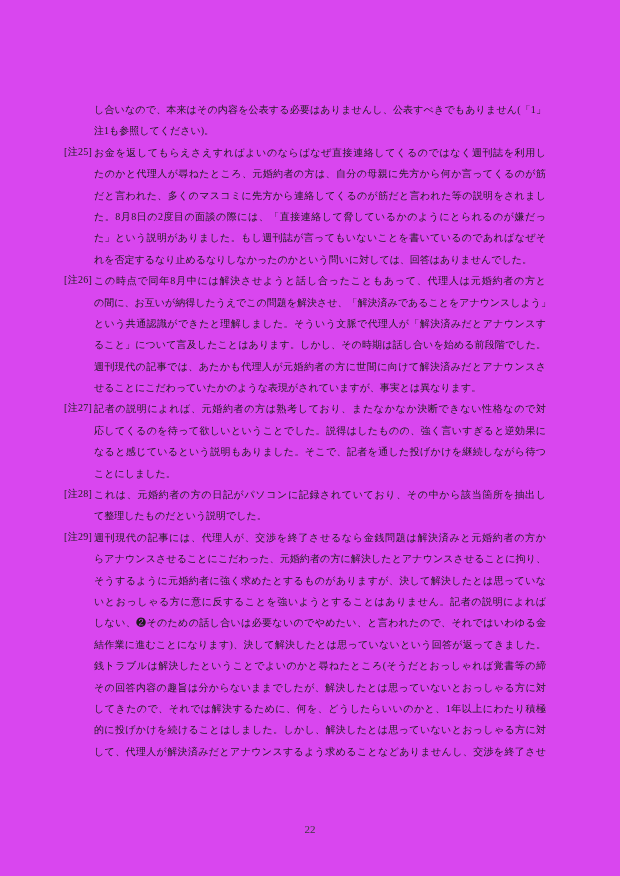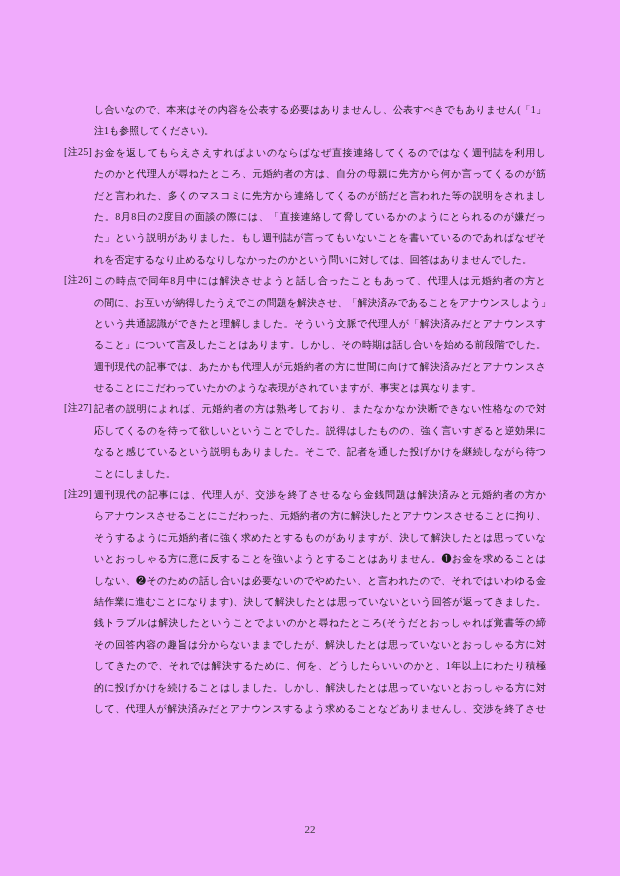--- a/index.html
+++ b/index.html
@@ -5,21 +5,21 @@
   html, body {
     margin: 0;
     padding: 0;
     background: #e8e8e8;
   }
   .page {
     position: relative;
     width: 620px;
     height: 876px;
     margin: 0 auto;
-    background: #f0abfc;
+    background: #d946ef;
     font-family: "Liberation Serif", "DejaVu Serif", serif;
     color: #1d1d1d;
     overflow: hidden;
   }
   .content {
     position: absolute;
     left: 64px;
     top: 99px;
     width: 482px;
   }
@@ -88,25 +88,30 @@
         <div class="line short">せることにこだわっていたかのような表現がされていますが、事実とは異なります。</div>
       </div>
       <div class="para">
         <span class="marker">[注27]</span>
         <div class="line">記者の説明によれば、元婚約者の方は熟考しており、またなかなか決断できない性格なので対</div>
         <div class="line">応してくるのを待って欲しいということでした。説得はしたものの、強く言いすぎると逆効果に</div>
         <div class="line">なると感じているという説明もありました。そこで、記者を通した投げかけを継続しながら待つ</div>
         <div class="line short">ことにしました。</div>
       </div>
       <div class="para">
+        <span class="marker">[注28]</span>
+        <div class="line">これは、元婚約者の方の日記がパソコンに記録されていており、その中から該当箇所を抽出し</div>
+        <div class="line short">て整理したものだという説明でした。</div>
+      </div>
+      <div class="para">
         <span class="marker">[注29]</span>
         <div class="line">週刊現代の記事には、代理人が、交渉を終了させるなら金銭問題は解決済みと元婚約者の方か</div>
         <div class="line">らアナウンスさせることにこだわった、元婚約者の方に解決したとアナウンスさせることに拘り、</div>
         <div class="line">そうするように元婚約者に強く求めたとするものがありますが、決して解決したとは思っていな</div>
-        <div class="line">いとおっしゃる方に意に反することを強いようとすることはありません。❶お金を求めることは</div>
+        <div class="line">いとおっしゃる方に意に反することを強いようとすることはありません。記者の説明によれば</div>
         <div class="line">しない、❷そのための話し合いは必要ないのでやめたい、と言われたので、それではいわゆる金</div>
         <div class="line">結作業に進むことになります)、決して解決したとは思っていないという回答が返ってきました。</div>
         <div class="line">銭トラブルは解決したということでよいのかと尋ねたところ(そうだとおっしゃれば覚書等の締</div>
         <div class="line">その回答内容の趣旨は分からないままでしたが、解決したとは思っていないとおっしゃる方に対</div>
         <div class="line">してきたので、それでは解決するために、何を、どうしたらいいのかと、1年以上にわたり積極</div>
         <div class="line">的に投げかけを続けることはしました。しかし、解決したとは思っていないとおっしゃる方に対</div>
         <div class="line">して、代理人が解決済みだとアナウンスするよう求めることなどありませんし、交渉を終了させ</div>
       </div>
     </div>
   <div class="page-number">22</div>

